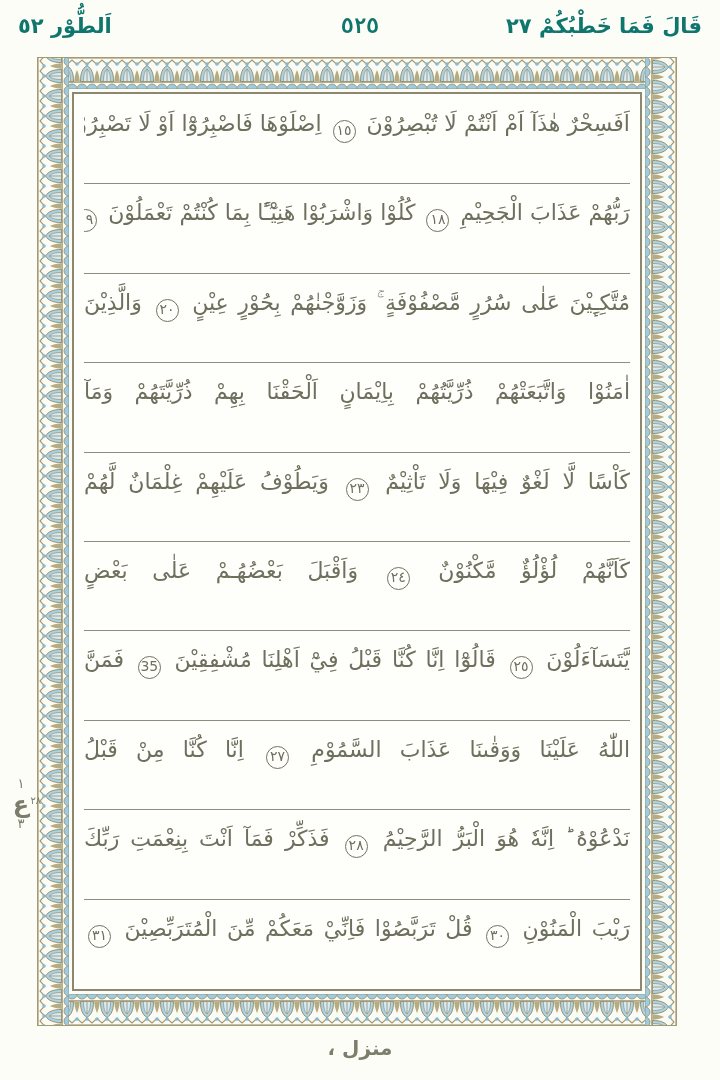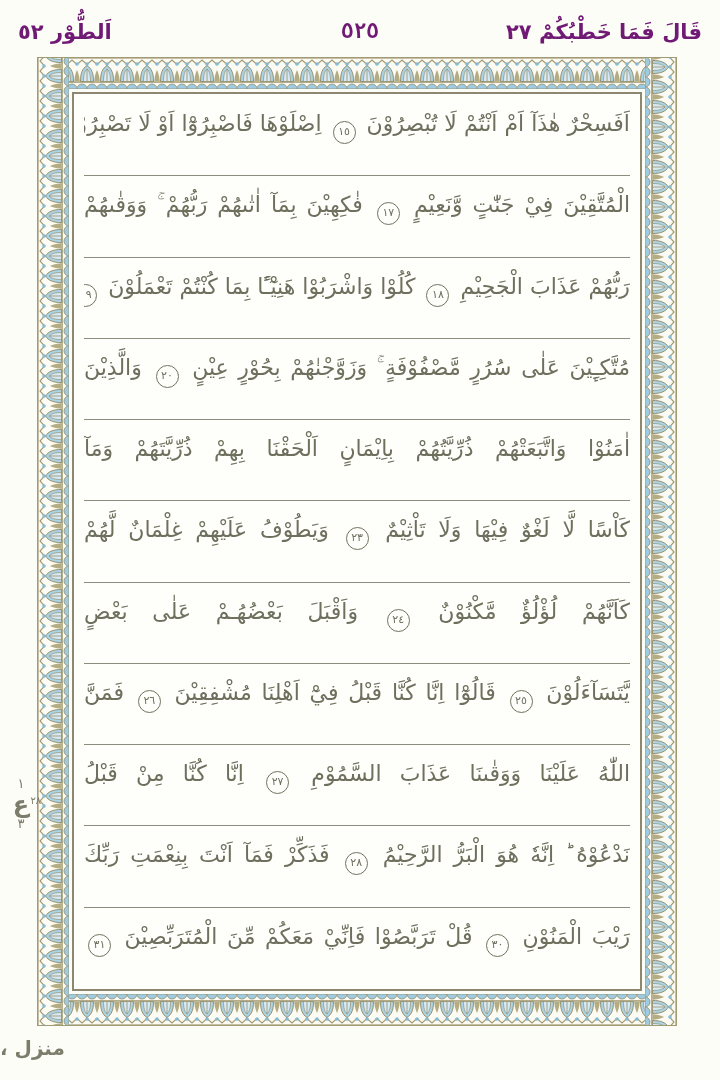--- a/index.html
+++ b/index.html
@@ -5,22 +5,22 @@
   html,body{margin:0;padding:0;}
   body{
     width:720px;height:1080px;position:relative;overflow:hidden;
     background:#fdfdf8;
     font-family:"DejaVu Sans",sans-serif;
     color:#72725f;
   }
   
   .page-header{
     position:absolute;top:8px;left:18px;right:18px;height:36px;
-    display:flex;align-items:flex-end;justify-content:space-between;
-    font-size:21px;color:#701a75;font-weight:bold;
+    display:flex;align-items:center;justify-content:space-between;
+    font-size:21px;color:#0f766e;font-weight:bold;
   }
   .page-header .center{
     position:absolute;left:50%;transform:translateX(-50%);font-family:Liberation Mono, monospace;
   }
   
   .frame{
     position:absolute;left:37px;top:57px;width:640px;height:969px;
   }
   .frame > svg{position:absolute;left:0;top:0;}
   .text-frame{
@@ -43,38 +43,38 @@
     color:#6f6f5e;
     border-bottom:1px solid #8d8d7d;
     overflow:hidden;
     white-space:nowrap;
   }
   .text-line:last-child{border-bottom:none;}
   .ayah-marker{
     display:inline-block;
     width:21px;height:21px;line-height:19px;
     border:1.3px solid #72725f;border-radius:50%;
-    font-size:11px;text-align:center;text-align-last:center;
+    font-size:14px;text-align:center;text-align-last:center;
     vertical-align:-4px;margin:0 4px;
     white-space:nowrap;
   }
   
   .ruku-marker{
     position:absolute;left:5px;top:776px;width:32px;
     display:flex;flex-direction:column;align-items:center;
     color:#7d7d6b;font-size:13px;line-height:1.25;
   }
   .ruku-marker .ain{position:relative;font-size:24px;font-weight:bold;line-height:1;}
   .ruku-marker .ain .side-num{
     position:absolute;right:-12px;top:4px;font-size:10px;font-weight:normal;
   }
   
   .manzil{
     position:absolute;top:1036px;left:0;width:100%;
-    text-align:left;font-size:20px;color:#7d7d6b;font-weight:bold;
+    text-align:center;font-size:20px;color:#7d7d6b;font-weight:bold;
     direction:rtl;
   }
 </style>
 </head>
 <body>
 
 <div class="page-header">
   <span dir="rtl">اَلطُّوْر ٥٢</span>
   <span class="center">٥٢٥</span>
   <span dir="rtl">قَالَ فَمَا خَطْبُكُمْ ٢٧</span>
@@ -114,27 +114,26 @@
     <g transform="translate(640,0) rotate(90)">
         <rect width="969" height="32" fill="url(#orn)"></rect>
       </g>
 
     <rect x="0.5" y="0.5" width="639" height="968" fill="none" stroke="#a29a72" stroke-width="1"></rect>
   </svg>
 
   <div class="text-frame">
     <div class="lines">
         <div class="text-line" dir="rtl"><span>اَفَسِحْرٌ هٰذَآ اَمْ اَنْتُمْ لَا تُبْصِرُوْنَ</span> <span class="ayah-marker">١٥</span> <span>اِصْلَوْهَا فَاصْبِرُوْٓا اَوْ لَا تَصْبِرُوْا ۚ</span> </div>
-        <div class="text-line" dir="rtl"><span>الْمُتَّقِيْنَ فِيْ جَنّٰتٍ وَّنَعِيْمٍ</span> <span class="ayah-marker">١٧</span> <span>فٰكِهِيْنَ بِمَآ اٰتٰىهُمْ رَبُّهُمْ ۚ وَوَقٰىهُمْ</span> </div>
         <div class="text-line" dir="rtl"><span>رَبُّهُمْ عَذَابَ الْجَحِيْمِ</span> <span class="ayah-marker">١٨</span> <span>كُلُوْا وَاشْرَبُوْا هَنِيْٓـًٔا بِمَا كُنْتُمْ تَعْمَلُوْنَ</span> <span class="ayah-marker">١٩</span> </div>
         <div class="text-line" dir="rtl"><span>مُتَّكِـِٕيْنَ عَلٰى سُرُرٍ مَّصْفُوْفَةٍ ۚ وَزَوَّجْنٰهُمْ بِحُوْرٍ عِيْنٍ</span> <span class="ayah-marker">٢٠</span> <span>وَالَّذِيْنَ</span> </div>
         <div class="text-line" dir="rtl"><span>اٰمَنُوْا وَاتَّبَعَتْهُمْ ذُرِّيَّتُهُمْ بِاِيْمَانٍ اَلْحَقْنَا بِهِمْ ذُرِّيَّتَهُمْ وَمَآ</span> </div>
         <div class="text-line" dir="rtl"><span>كَاْسًا لَّا لَغْوٌ فِيْهَا وَلَا تَاْثِيْمٌ</span> <span class="ayah-marker">٢٣</span> <span>وَيَطُوْفُ عَلَيْهِمْ غِلْمَانٌ لَّهُمْ</span> </div>
         <div class="text-line" dir="rtl"><span>كَاَنَّهُمْ لُؤْلُؤٌ مَّكْنُوْنٌ</span> <span class="ayah-marker">٢٤</span> <span>وَاَقْبَلَ بَعْضُهُـمْ عَلٰى بَعْضٍ</span> </div>
-        <div class="text-line" dir="rtl"><span>يَّتَسَآءَلُوْنَ</span> <span class="ayah-marker">٢٥</span> <span>قَالُوْٓا اِنَّا كُنَّا قَبْلُ فِيْٓ اَهْلِنَا مُشْفِقِيْنَ</span> <span class="ayah-marker">٢٦</span> <span>فَمَنَّ</span> </div>
+        <div class="text-line" dir="rtl"><span>يَّتَسَآءَلُوْنَ</span> <span class="ayah-marker">٢٥</span> <span>قَالُوْٓا اِنَّا كُنَّا قَبْلُ فِيْٓ اَهْلِنَا مُشْفِقِيْنَ</span> <span class="ayah-marker">35</span> <span>فَمَنَّ</span> </div>
         <div class="text-line" dir="rtl"><span>اللّٰهُ عَلَيْنَا وَوَقٰىنَا عَذَابَ السَّمُوْمِ</span> <span class="ayah-marker">٢٧</span> <span>اِنَّا كُنَّا مِنْ قَبْلُ</span> </div>
         <div class="text-line" dir="rtl"><span>نَدْعُوْهُ ؕ اِنَّهٗ هُوَ الْبَرُّ الرَّحِيْمُ</span> <span class="ayah-marker">٢٨</span> <span>فَذَكِّرْ فَمَآ اَنْتَ بِنِعْمَتِ رَبِّكَ</span> </div>
         <div class="text-line" dir="rtl"><span>رَيْبَ الْمَنُوْنِ</span> <span class="ayah-marker">٣٠</span> <span>قُلْ تَرَبَّصُوْا فَاِنِّيْ مَعَكُمْ مِّنَ الْمُتَرَبِّصِيْنَ</span> <span class="ayah-marker">٣١</span> </div>
       </div>
   </div>
 </div>
 
 <div class="ruku-marker">
   <span>١</span>
   <span class="ain"><span>ع</span><span class="side-num">٢٨</span></span>

